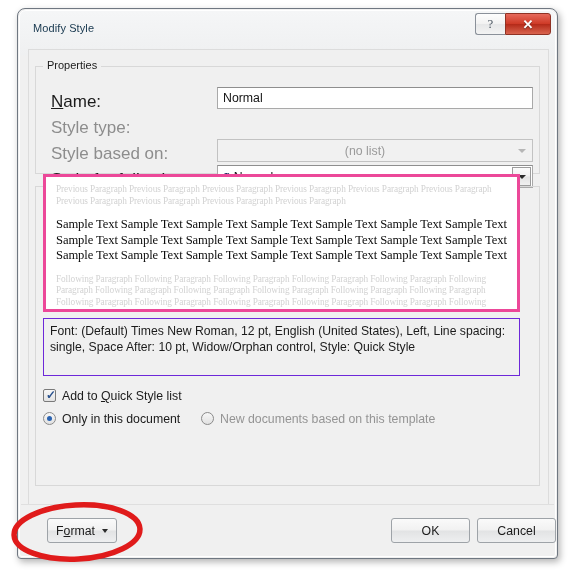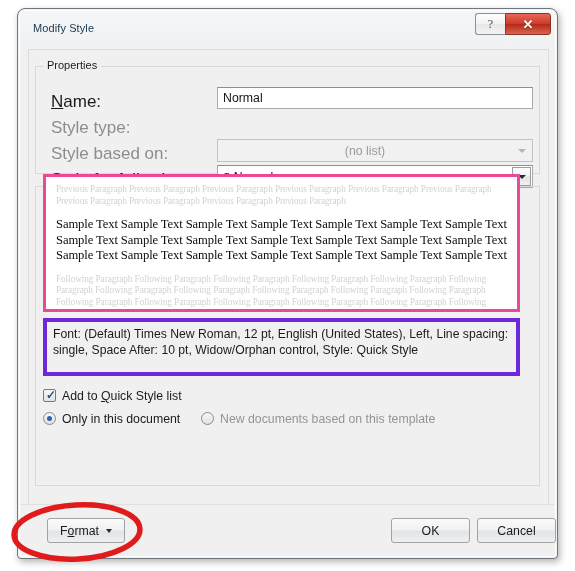--- a/index.html
+++ b/index.html
@@ -304,21 +304,21 @@
   }
 
   
   .descbox {
     position: absolute;
     left: 14px;
     top: 268px;
     width: 477px;
     height: 58px;
     background: #f0f0f0;
-    border: 4px solid #6d28d9;
+    border: 1px solid #6d28d9;
     box-sizing: border-box;
     font-size: 12.2px;
     color: #1b1b1b;
     line-height: 16px;
     padding: 4px 6px;
     overflow: hidden;
   }
 
   
   .chk-row, .radio-row { position: absolute; font-size: 12.3px; color: #1b1b1b; }
@@ -614,21 +614,21 @@
           <span class="opt-label" style="left:19px; top:1px;">Only in this document</span>
           <span class="radio off" style="left:158px; top:1px;">
               <span class="dot"></span>
             </span>
           <span class="opt-label dim" style="left:177px; top:1px;">New documents based on this template</span>
         </div>
 
       </div>
 
       <div class="btnbar">
-        <div class="btn" style="left:26px; top:13px; width:78px;">
+        <div class="btn" style="left:26px; top:13px; width:70px;">
           <span>F<u>o</u>rmat</span>
             <span class="bcaret"></span>
         </div>
         <div class="btn" style="left:456px; top:13px; width:79px;">Cancel</div>
         <div class="btn" style="left:370px; top:13px; width:79px;">OK</div>
       </div>
 
     </div>
   </div>
 

